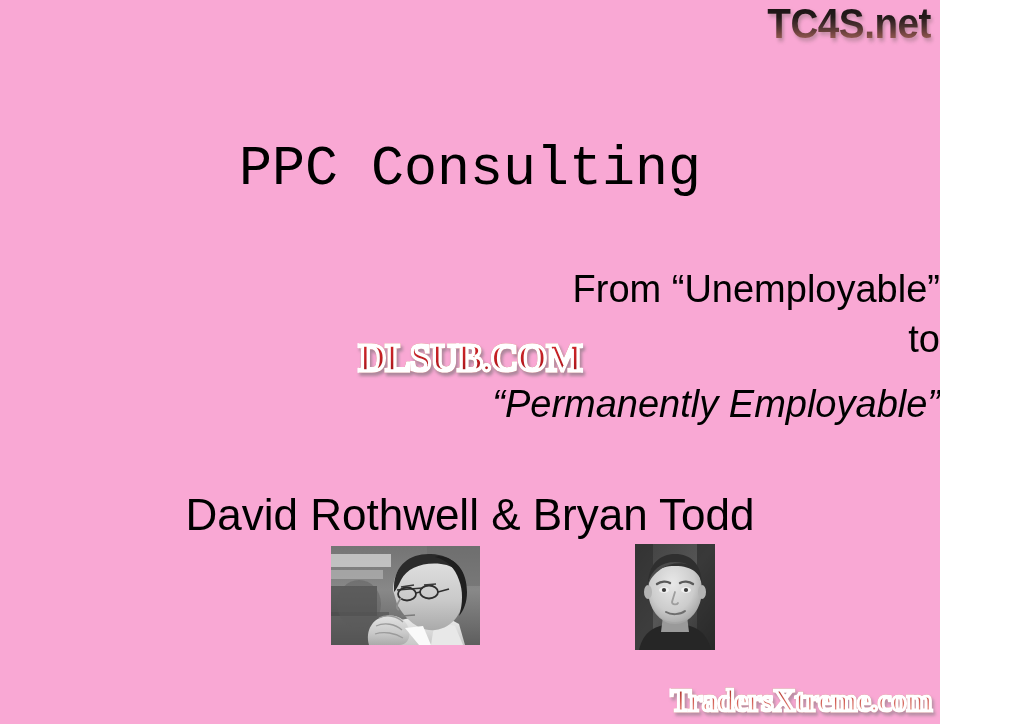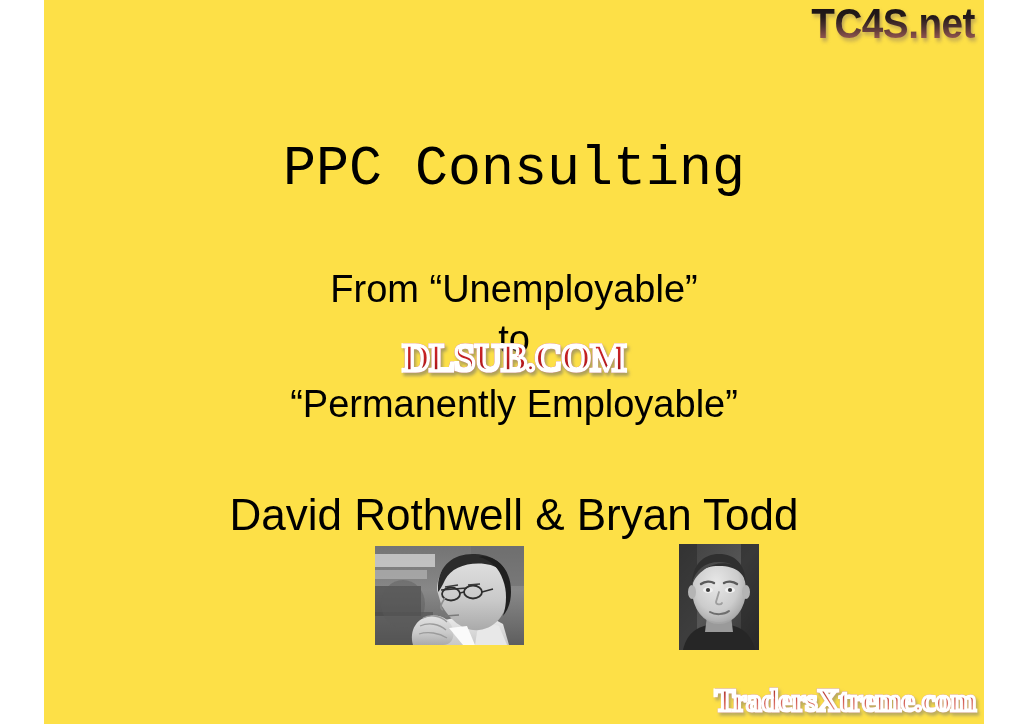--- a/index.html
+++ b/index.html
@@ -8,23 +8,22 @@
     background: #ffffff;
   }
   body {
     font-family: "Liberation Sans", sans-serif;
   }
 
   #slide {
     position: relative;
     width: 940px;
     height: 724px;
-    background: #fde047;
+    background: #f9a8d4;
     overflow: hidden;
-    margin-left: 44px;
   }
 
   
   .tc4s-logo {
     position: absolute;
     top: 2px;
     right: 9px;
     font-family: "Liberation Sans", sans-serif;
     font-weight: bold;
     font-size: 42px;
@@ -55,29 +54,29 @@
     line-height: 62px;
     color: #000000;
     white-space: nowrap;
     font-family: Liberation Mono, monospace;
   }
 
   .subtitle-line {
     position: absolute;
     left: 0;
     right: 0;
-    text-align: center;
+    text-align: right;
     font-size: 38px;
     line-height: 44px;
     color: #000000;
     white-space: nowrap;
   }
   .sub-1 { top: 267px; }
   .sub-2 { top: 317px; }
-  .sub-3 { top: 382px; }
+  .sub-3 { top: 382px; font-style: italic; }
 
   .byline {
     position: absolute;
     left: 0;
     right: 0;
     top: 493px;
     text-align: center;
     font-size: 44px;
     line-height: 44px;
     color: #000000;

